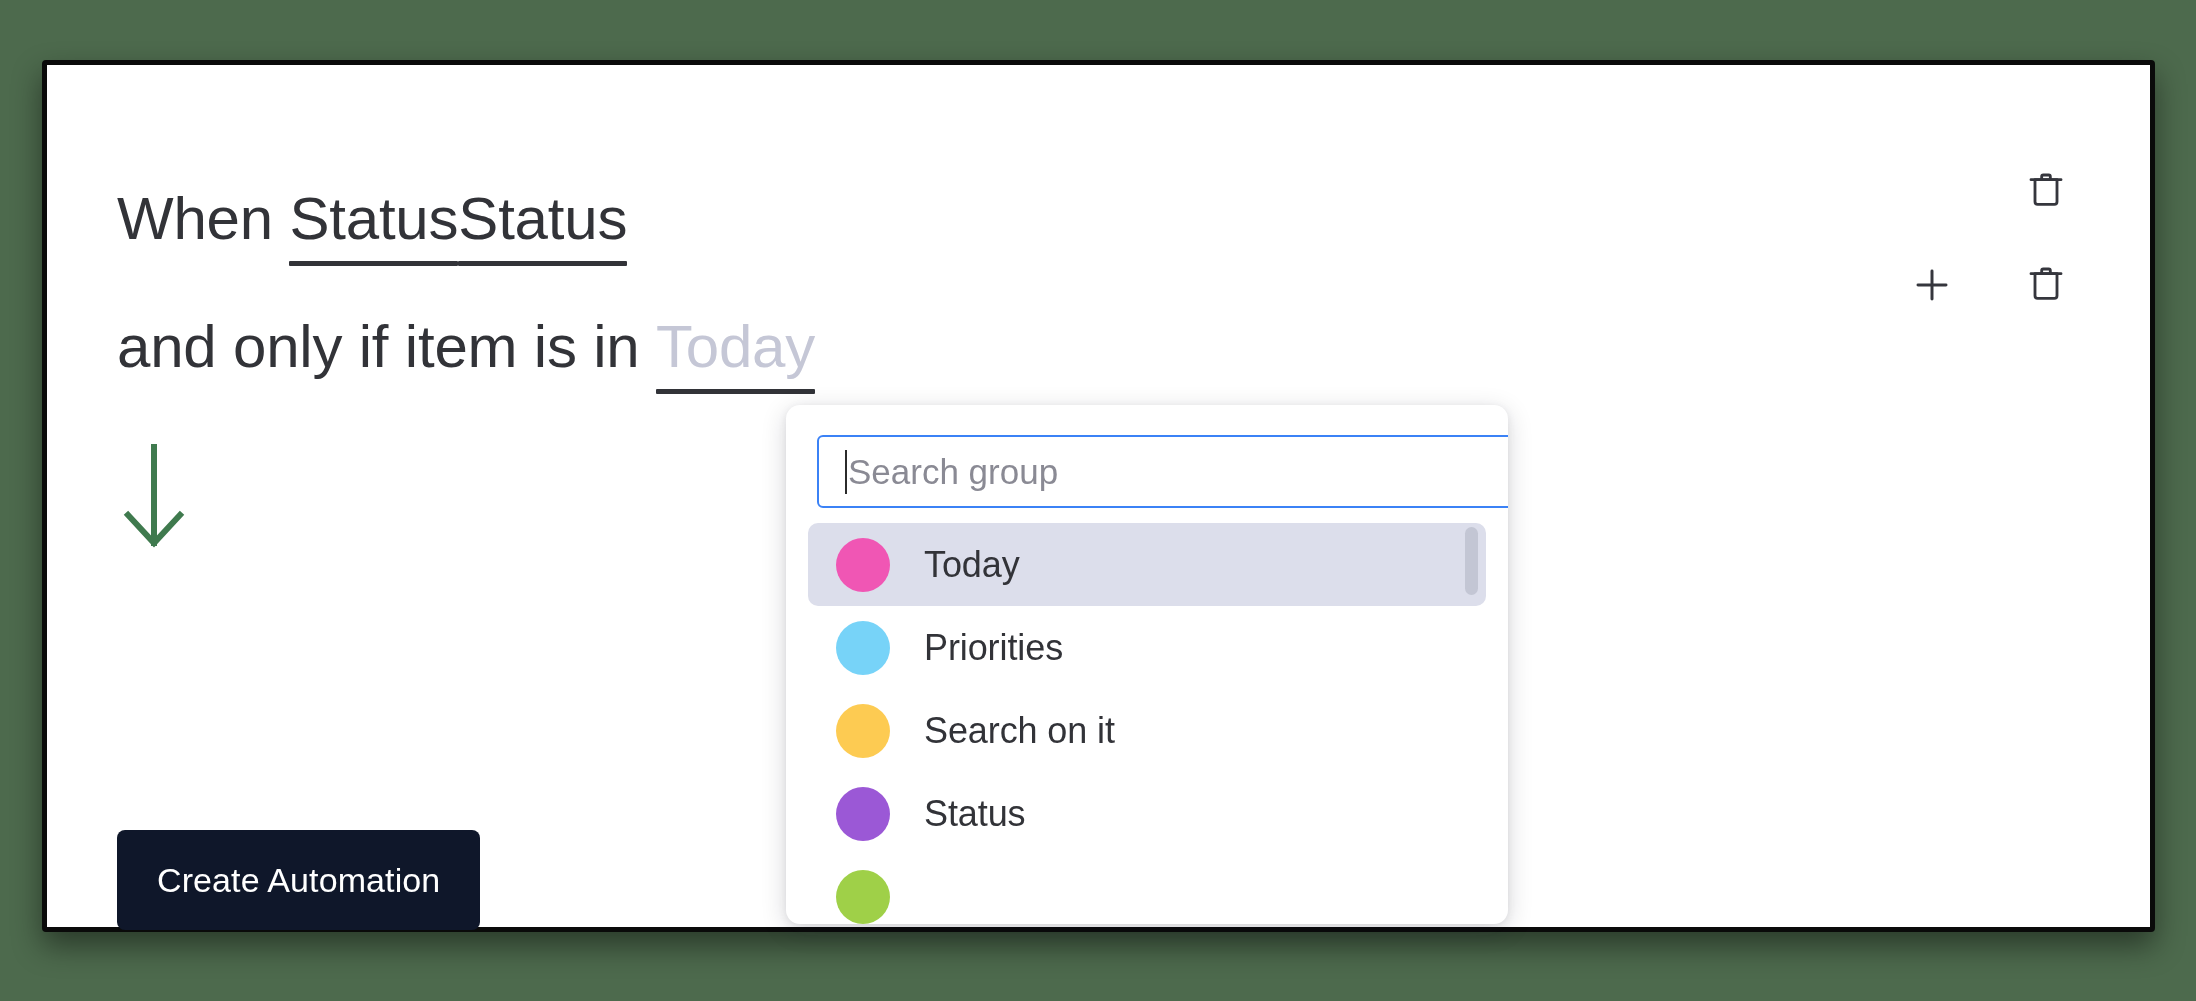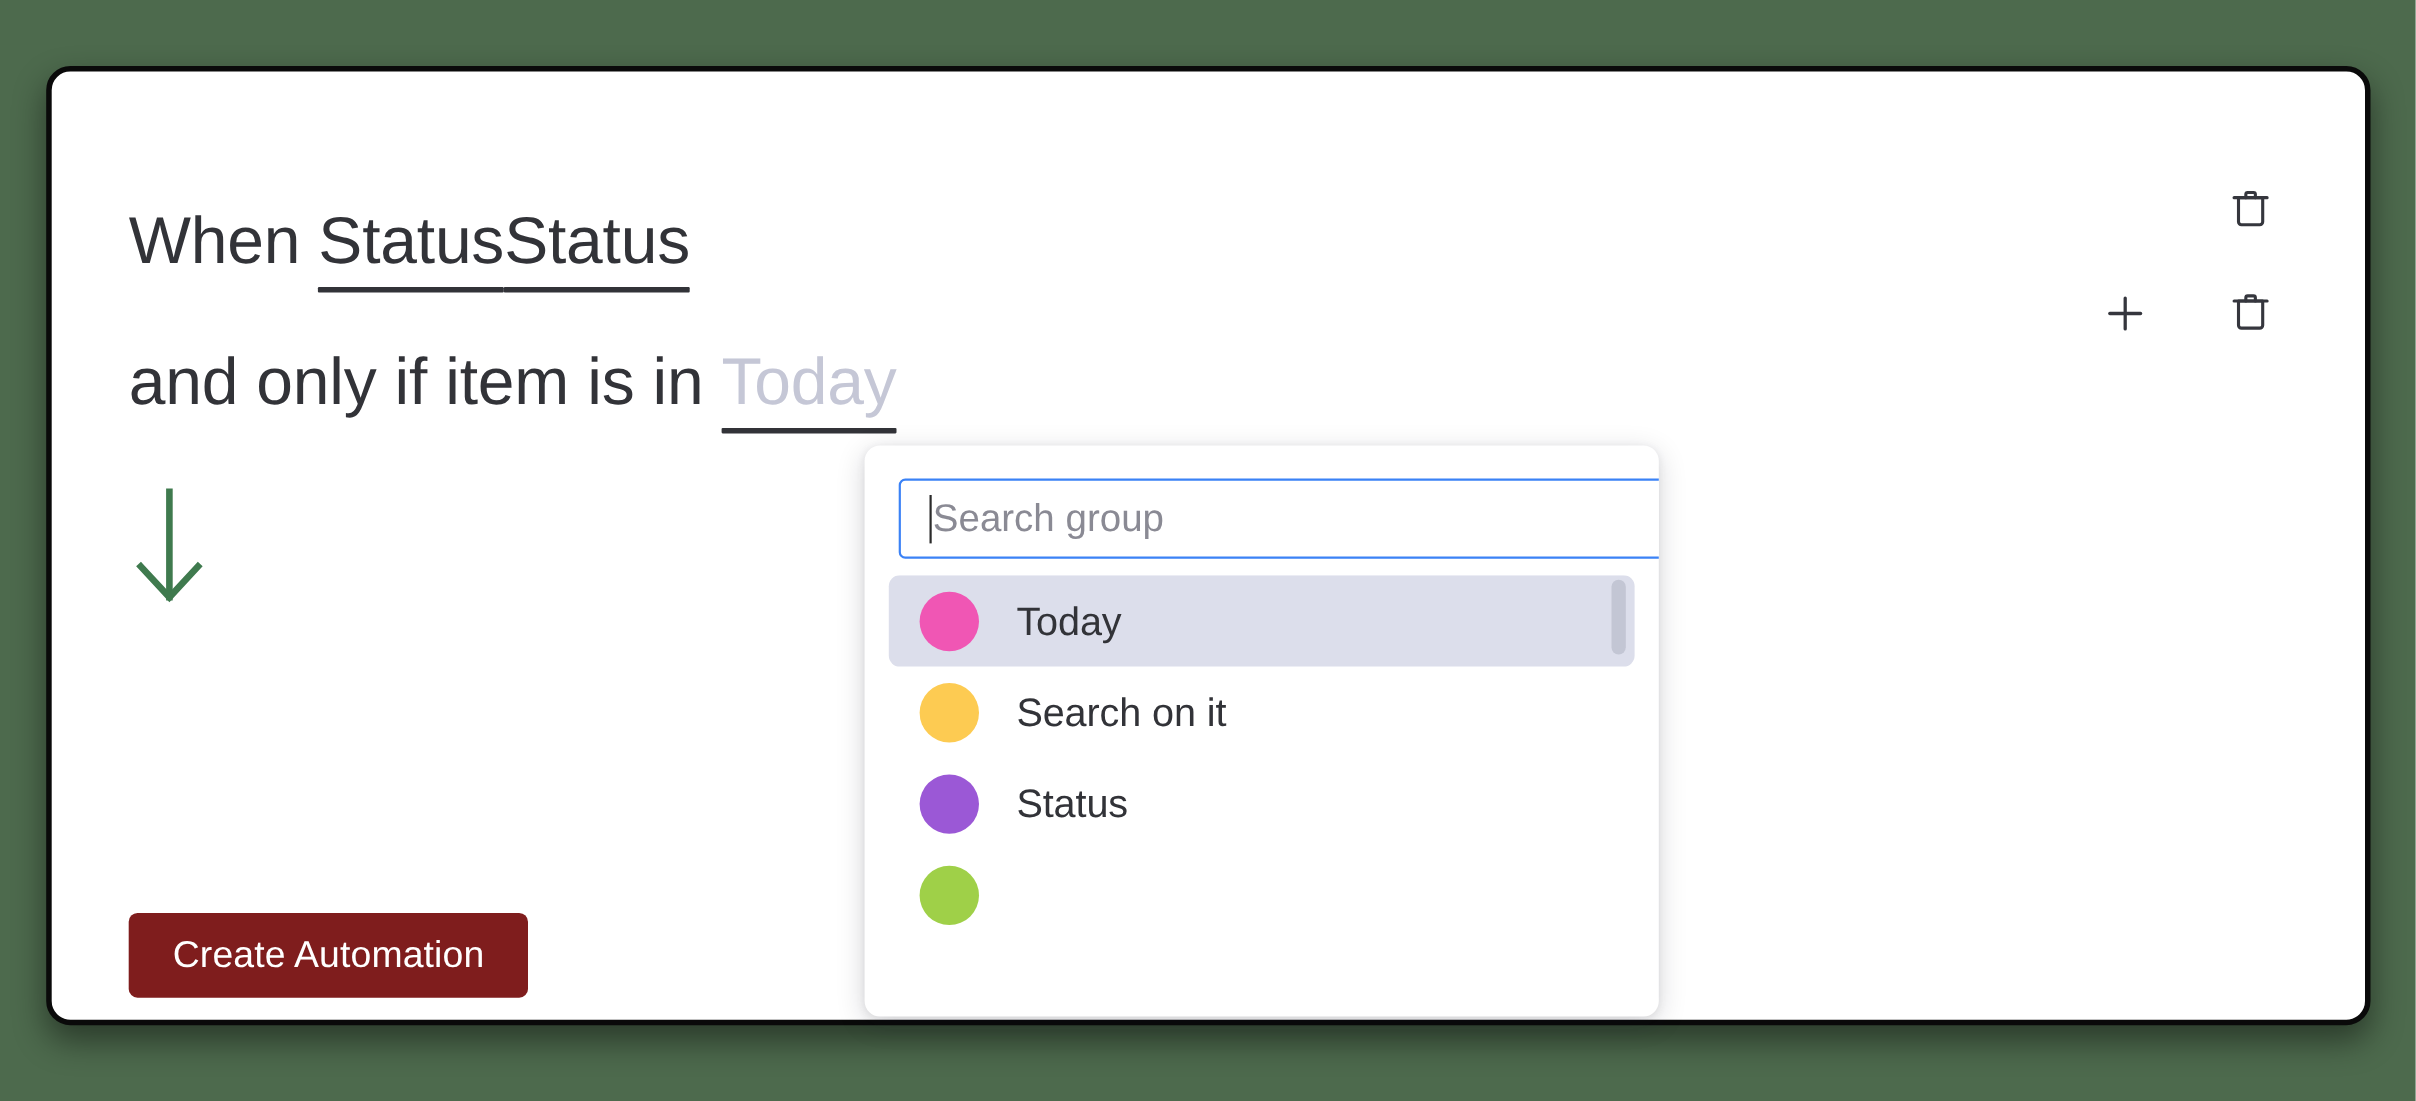--- a/index.html
+++ b/index.html
@@ -18,21 +18,21 @@
 
   
   .card {
     position: absolute;
     left: 42px;
     top: 60px;
     width: 2113px;
     height: 872px;
     background: #ffffff;
     border: 5px solid #0a0a0a;
-    border-radius: 22px;
+    border-radius: 4px;
     box-shadow: 0 14px 30px rgba(0,0,0,0.45);
   }
 
   
   .line {
     position: absolute;
     left: 70px;
     display: flex;
     align-items: baseline;
     white-space: pre;
@@ -103,23 +103,23 @@
     line-height: 1;
     color: #c5c7d6;
     letter-spacing: -0.2px;
   }
 
   
   .create-btn {
     position: absolute;
     left: 70px;
     top: 765px;
-    height: 77px;
+    height: 100px;
     padding: 0 40px;
-    background: #7f1d1d;
+    background: #0f172a;
     color: #ffffff;
     border: none;
     border-radius: 8px;
     font-family: "Liberation Sans", sans-serif;
     font-size: 34px;
     letter-spacing: 0.1px;
     cursor: pointer;
     display: flex;
     align-items: center;
     justify-content: center;
@@ -279,20 +279,24 @@
     </div>
 
     <div class="options">
 
       <div class="option selected">
         <span class="dot" style="background:#f056b4"></span>
         <span class="option-label">Today</span>
         <span class="scroll-thumb"></span>
       </div>
 
+      <div class="option">
+        <span class="dot" style="background:#77d3f8"></span>
+        <span class="option-label">Priorities</span>
+      </div>
 
       <div class="option">
         <span class="dot" style="background:#fdcb52"></span>
         <span class="option-label">Search on it</span>
       </div>
 
       <div class="option">
         <span class="dot" style="background:#9b58d6"></span>
         <span class="option-label">Status</span>
       </div>

